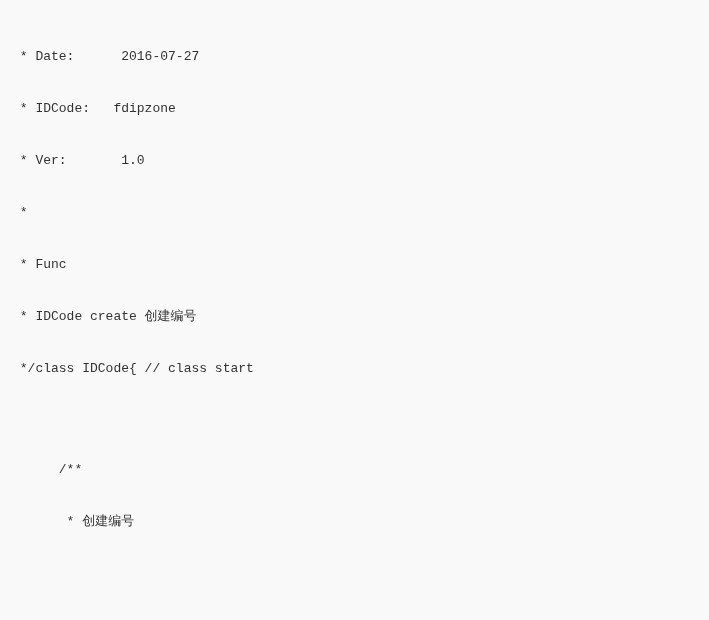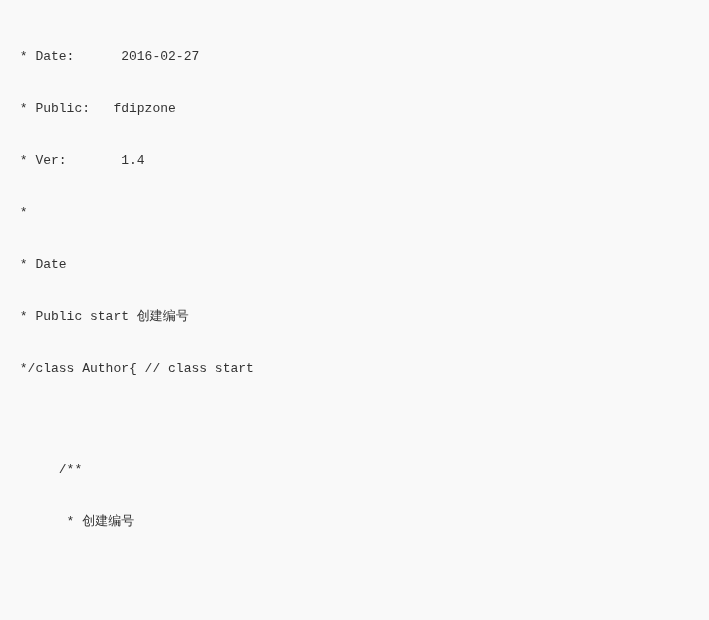--- a/index.html
+++ b/index.html
@@ -23,27 +23,27 @@
     }
     .line {
       display: block;
       min-height: 23px;
     }
   </style>
 </head>
 <body>
 
 <div class="code-container">
-<span class="line"> * Date:      2016-02-27</span>
-<span class="line"> * Public:   fdipzone</span>
-<span class="line"> * Ver:       1.4</span>
+<span class="line"> * Date:      2016-07-27</span>
+<span class="line"> * IDCode:   fdipzone</span>
+<span class="line"> * Ver:       1.0</span>
 <span class="line"> *</span>
-<span class="line"> * Date</span>
-<span class="line"> * Public start 创建编号</span>
-<span class="line"> */class Author{ // class start</span>
+<span class="line"> * Func</span>
+<span class="line"> * IDCode create 创建编号</span>
+<span class="line"> */class IDCode{ // class start</span>
 <span class="line"></span>
 <span class="line">      /**</span>
 <span class="line">       * 创建编号</span>
 
 
 
 
 
 
 

